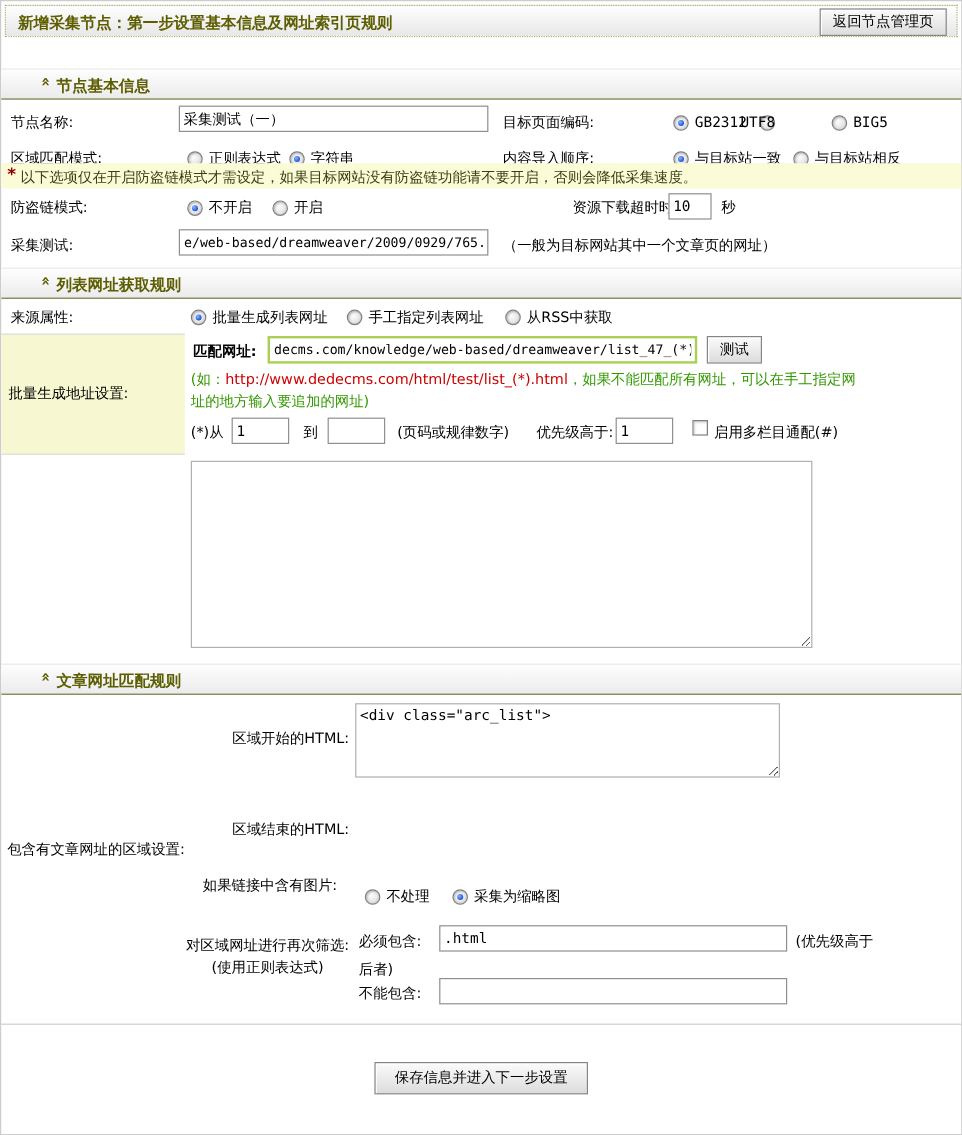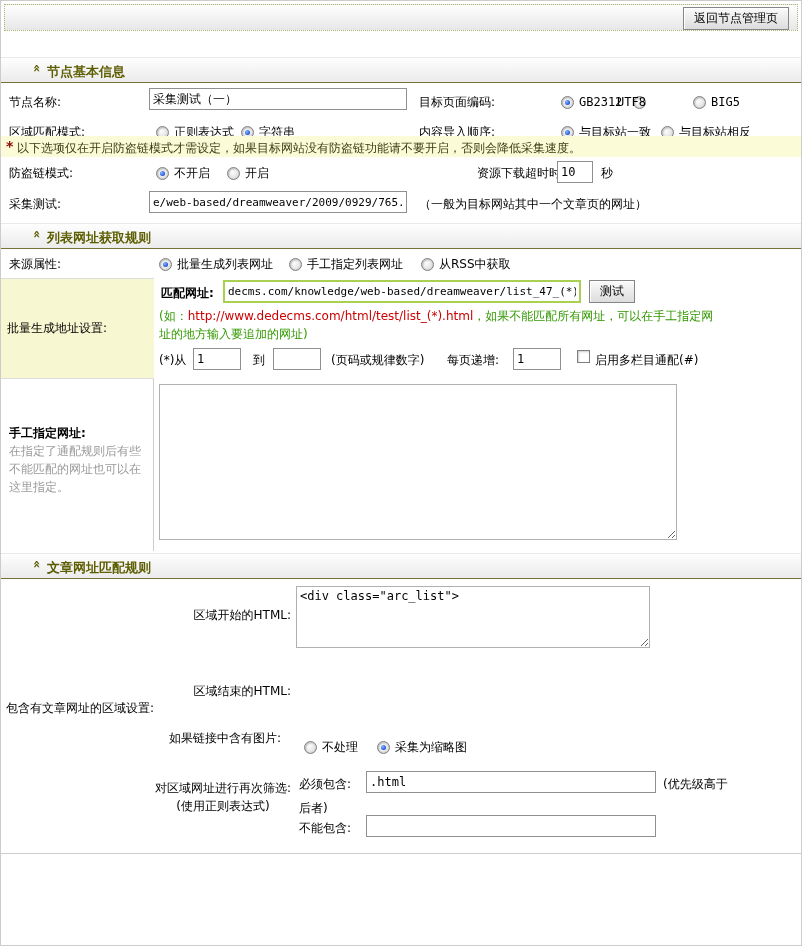--- a/index.html
+++ b/index.html
@@ -51,20 +51,21 @@
   .rblock{position:absolute;text-align:right;}
   .hr{position:absolute;left:0;top:852px;width:802px;height:1px;background:#ccc;}
   .save{position:absolute;left:50%;transform:translateX(-50%);top:884px;padding:4px 16px;}
 </style>
 </head>
 <body>
 
 <div class="page">
 
   <div class="topbar">
+    <div class="title">新增采集节点：第一步设置基本信息及网址索引页规则</div>
     <button class="btn" style="right:8px;top:2px;">返回节点管理页</button>
   </div>
 
   <div class="sec" style="top:56px;">
     <span class="icon">«</span>
     <span class="t">节点基本信息</span>
   </div>
 
   <span class="lb" style="left:8px;top:94px;">节点名称:</span>
   <input class="ti cn" style="left: 148px; top: 87px; width: 258px;" value="采集测试（一）">
@@ -126,31 +127,25 @@
 
   <div class="hintline">
     <span class="g">(如：</span><span class="r">http://www.dedecms.com/html/test/list_(*).html</span><span class="g">，如果不能匹配所有网址，可以在手工指定网址的地方输入要追加的网址)</span>
   </div>
 
   <span class="lb" style="left:158px;top:352px;">(*)从</span>
   <input class="ti" style="left: 192px; top: 347px; width: 48px;" value="1">
   <span class="lb" style="left:252px;top:352px;">到</span>
   <input class="ti" style="left: 272px; top: 347px; width: 48px;" value="">
   <span class="lb" style="left:330px;top:352px;">(页码或规律数字)</span>
-  <span class="lb" style="left:446px;top:352px;">每页递增:</span>
+  <span class="lb" style="left:446px;top:352px;">优先级高于:</span>
   <input class="ti" style="left: 512px; top: 347px; width: 48px;" value="1">
   <span class="checkbox" style="left:576px;top:349px;"></span>
   <span class="lb" style="left:594px;top:352px;">启用多栏目通配(#)</span>
 
-  <div class="mcell">
-    <div style="padding:46px 4px 0 8px;">
-      <div class="bold">手工指定网址:</div>
-      <div class="grayhint">在指定了通配规则后有些不能匹配的网址也可以在这里指定。</div>
-    </div>
-  </div>
   <textarea class="ta" style="left: 158px; top: 383px; width: 518px; height: 156px;"></textarea>
 
   <div class="sec" style="top:552px;">
     <span class="icon">«</span>
     <span class="t">文章网址匹配规则</span>
   </div>
 
   <span class="lb" style="left:5px;top:700px;">包含有文章网址的区域设置:</span>
 
   <div class="rblock" style="left:150px;top:606px;width:140px;">区域开始的HTML:</div>
@@ -172,14 +167,15 @@
 
   <span class="lb" style="left:298px;top:776px;">必须包含:</span>
   <input class="ti" style="left: 365px; top: 770px; width: 290px;" value=".html">
   <span class="lb" style="left:662px;top:776px;">(优先级高于</span>
   <span class="lb" style="left:298px;top:800px;">后者)</span>
 
   <span class="lb" style="left:298px;top:820px;">不能包含:</span>
   <input class="ti" style="left: 365px; top: 814px; width: 290px;" value="">
 
   <div class="hr"></div>
+  <button class="btn save">保存信息并进入下一步设置</button>
 
 </div>
 
 </body></html>

